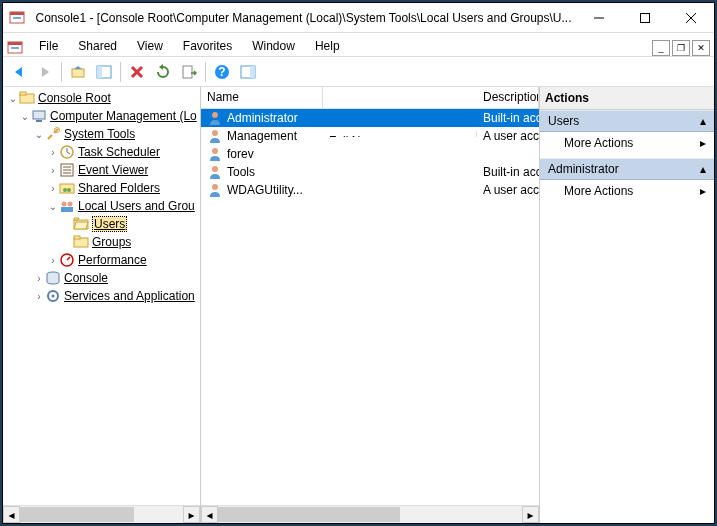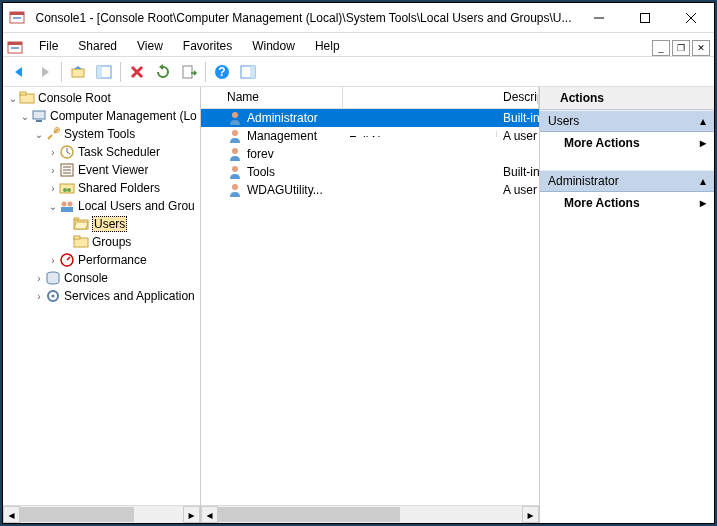--- a/index.html
+++ b/index.html
@@ -18,46 +18,46 @@
 .mdi-btn { width: 18px; height: 16px; border: 1px solid #999; background: #fff; display: flex; align-items: center; justify-content: center; font-size: 9px; }
 .toolbar { display: flex; align-items: center; height: 30px; padding: 2px 4px; gap: 2px; border-bottom: 1px solid #ddd; }
 .tb-btn { width: 24px; height: 24px; display: flex; align-items: center; justify-content: center; border: 1px solid transparent; }
 .tb-sep { width: 1px; height: 20px; background: #ccc; margin: 0 2px; }
 .body-area { flex: 1; display: flex; min-height: 0; }
 .tree-pane { width: 198px; display: flex; flex-direction: column; border-right: 1px solid #ccc; }
 .tree { flex: 1; overflow: hidden; padding: 2px 0; white-space: nowrap; }
 .tree-row { display: flex; align-items: center; height: 18px; padding-right: 2px; }
 .tree-row .twisty { width: 12px; text-align: center; color: #666; font-size: 10px; margin-left: 2px; }
 .tree-row .ticon { width: 16px; height: 16px; margin-right: 3px; flex-shrink: 0; }
-.tree-row .tlabel { white-space: nowrap; overflow: hidden; }
+.tree-row .tlabel { white-space: nowrap; overflow: hidden; text-decoration: underline; }
 .tree-row.selected .tlabel { background: #ffe8a6; border: 1px dotted #000; padding: 0 1px; }
 .indent-0 { padding-left: 2px; }
 .indent-1 { padding-left: 14px; }
 .indent-2 { padding-left: 28px; }
 .indent-3 { padding-left: 42px; }
 .indent-4 { padding-left: 56px; }
 .hscroll { height: 18px; background: #f0f0f0; border-top: 1px solid #ddd; display: flex; align-items: center; }
 .hscroll .arrow { width: 17px; height: 17px; background: #f0f0f0; display:flex; align-items:center; justify-content:center; border:1px solid #ccc;}
 .hscroll .track { flex: 1; height: 17px; background: #f0f0f0; position: relative; }
 .hscroll .thumb { position: absolute; height: 15px; top: 1px; background: #cdcdcd; }
 .list-pane { flex: 1; display: flex; flex-direction: column; border-right: 1px solid #ccc; min-width: 0; }
 .list-header { display: flex; height: 22px; border-bottom: 1px solid #ddd; }
 .list-header .col { padding: 3px 6px; border-right: 1px solid #ddd; overflow: hidden; white-space: nowrap; }
-.col-name { width: 122px; margin-left: 20px; }
+.col-name { width: 122px; }
 .col-full { width: 154px; margin-top: 44px; }
 .col-desc { flex: 1; }
 .list-body { flex: 1; overflow: hidden; }
 .list-row { display: flex; height: 18px; align-items: center; }
 .list-row .cell { padding: 0 6px; overflow: hidden; white-space: nowrap; display: flex; align-items: center; }
 .list-row .uicon { width: 16px; height: 16px; margin-right: 4px; flex-shrink: 0; }
 .list-row.selected { background: #0078d7; color: #fff; }
 .actions-pane { width: 174px; display: flex; flex-direction: column; background: #fff; }
-.actions-header { background: #f0f0f0; padding: 4px 20px; font-weight: bold; border-bottom: 1px solid #ccc; }
+.actions-header { background: #f0f0f0; padding: 4px 5px; font-weight: bold; border-bottom: 1px solid #ccc; }
 .action-section { background: #c5d5e9; padding: 3px 8px; display: flex; justify-content: space-between; align-items: center; border-bottom: 1px solid #a0b5d0; border-top: 1px solid #e4ecf5; }
-.action-item { padding: 4px 8px 20px 24px; display: flex; justify-content: space-between; align-items: center; font-weight: bold; }
+.action-item { padding: 4px 8px 8px 24px; display: flex; justify-content: space-between; align-items: center; }
 svg { display: block; }
 </style>
 </head>
 <body>
 
 <div class="window">
 
   <div class="titlebar">
     <span class="app-icon">
       <svg width="16" height="16">

